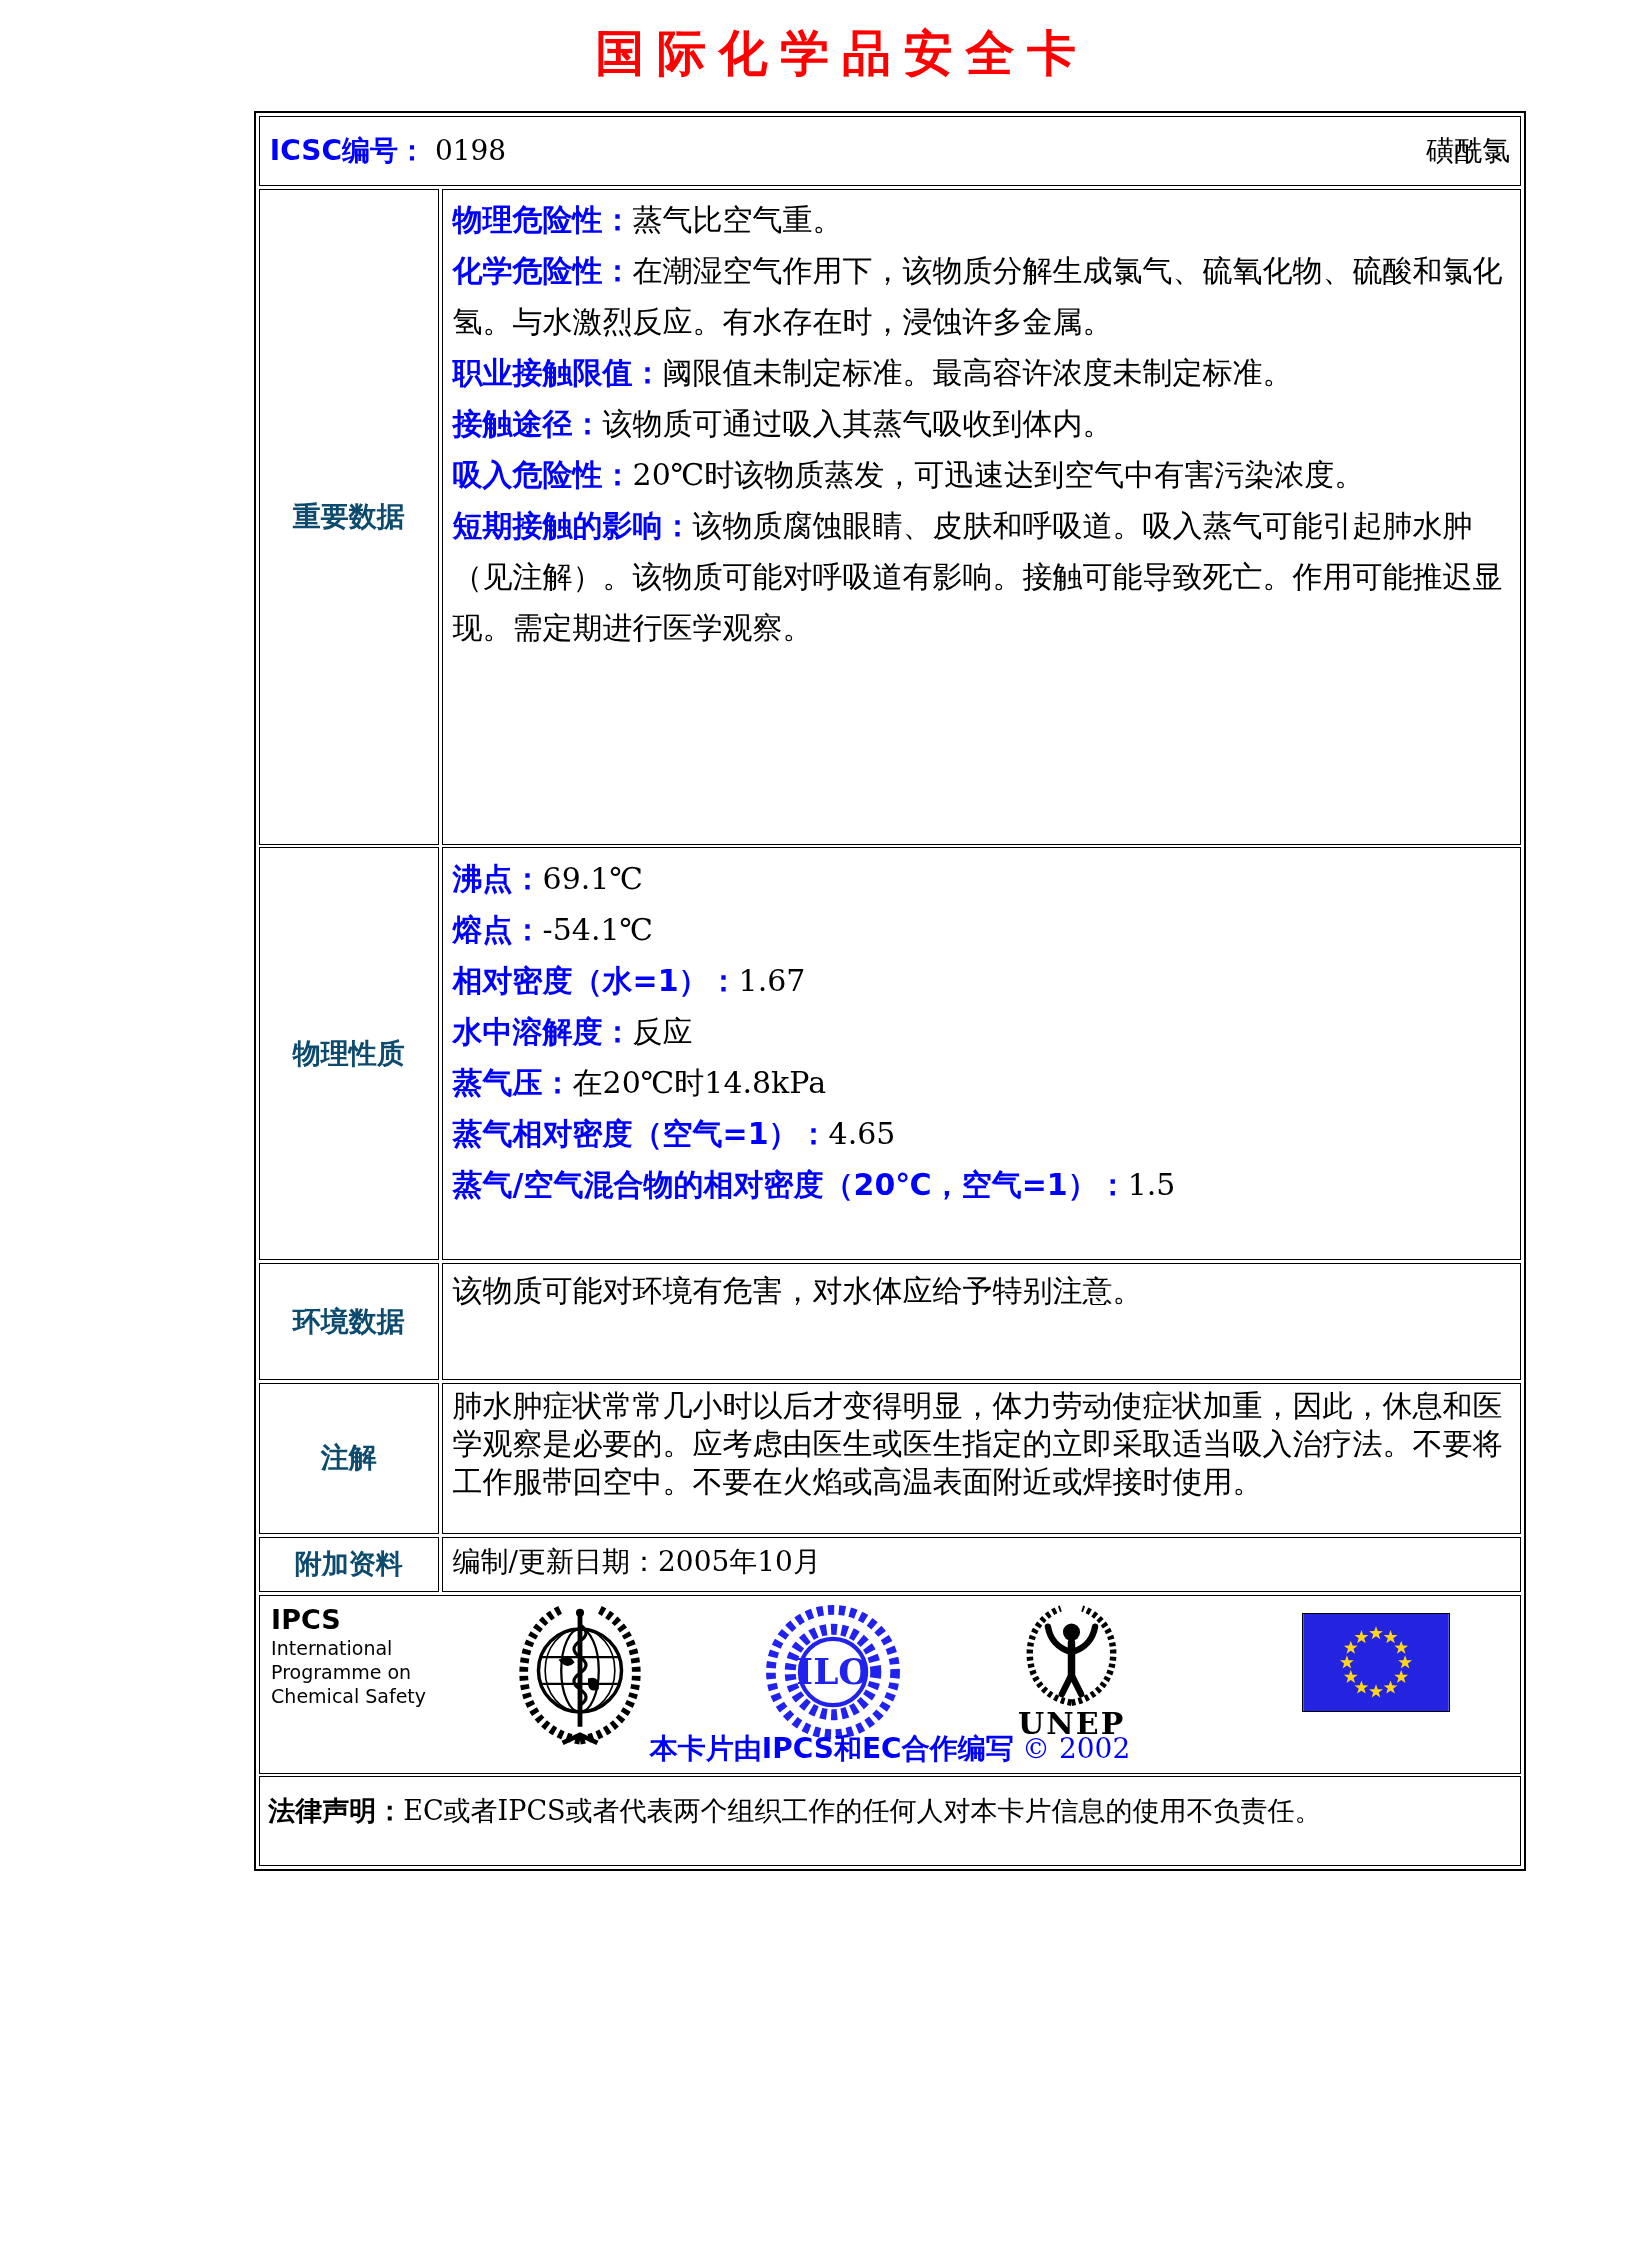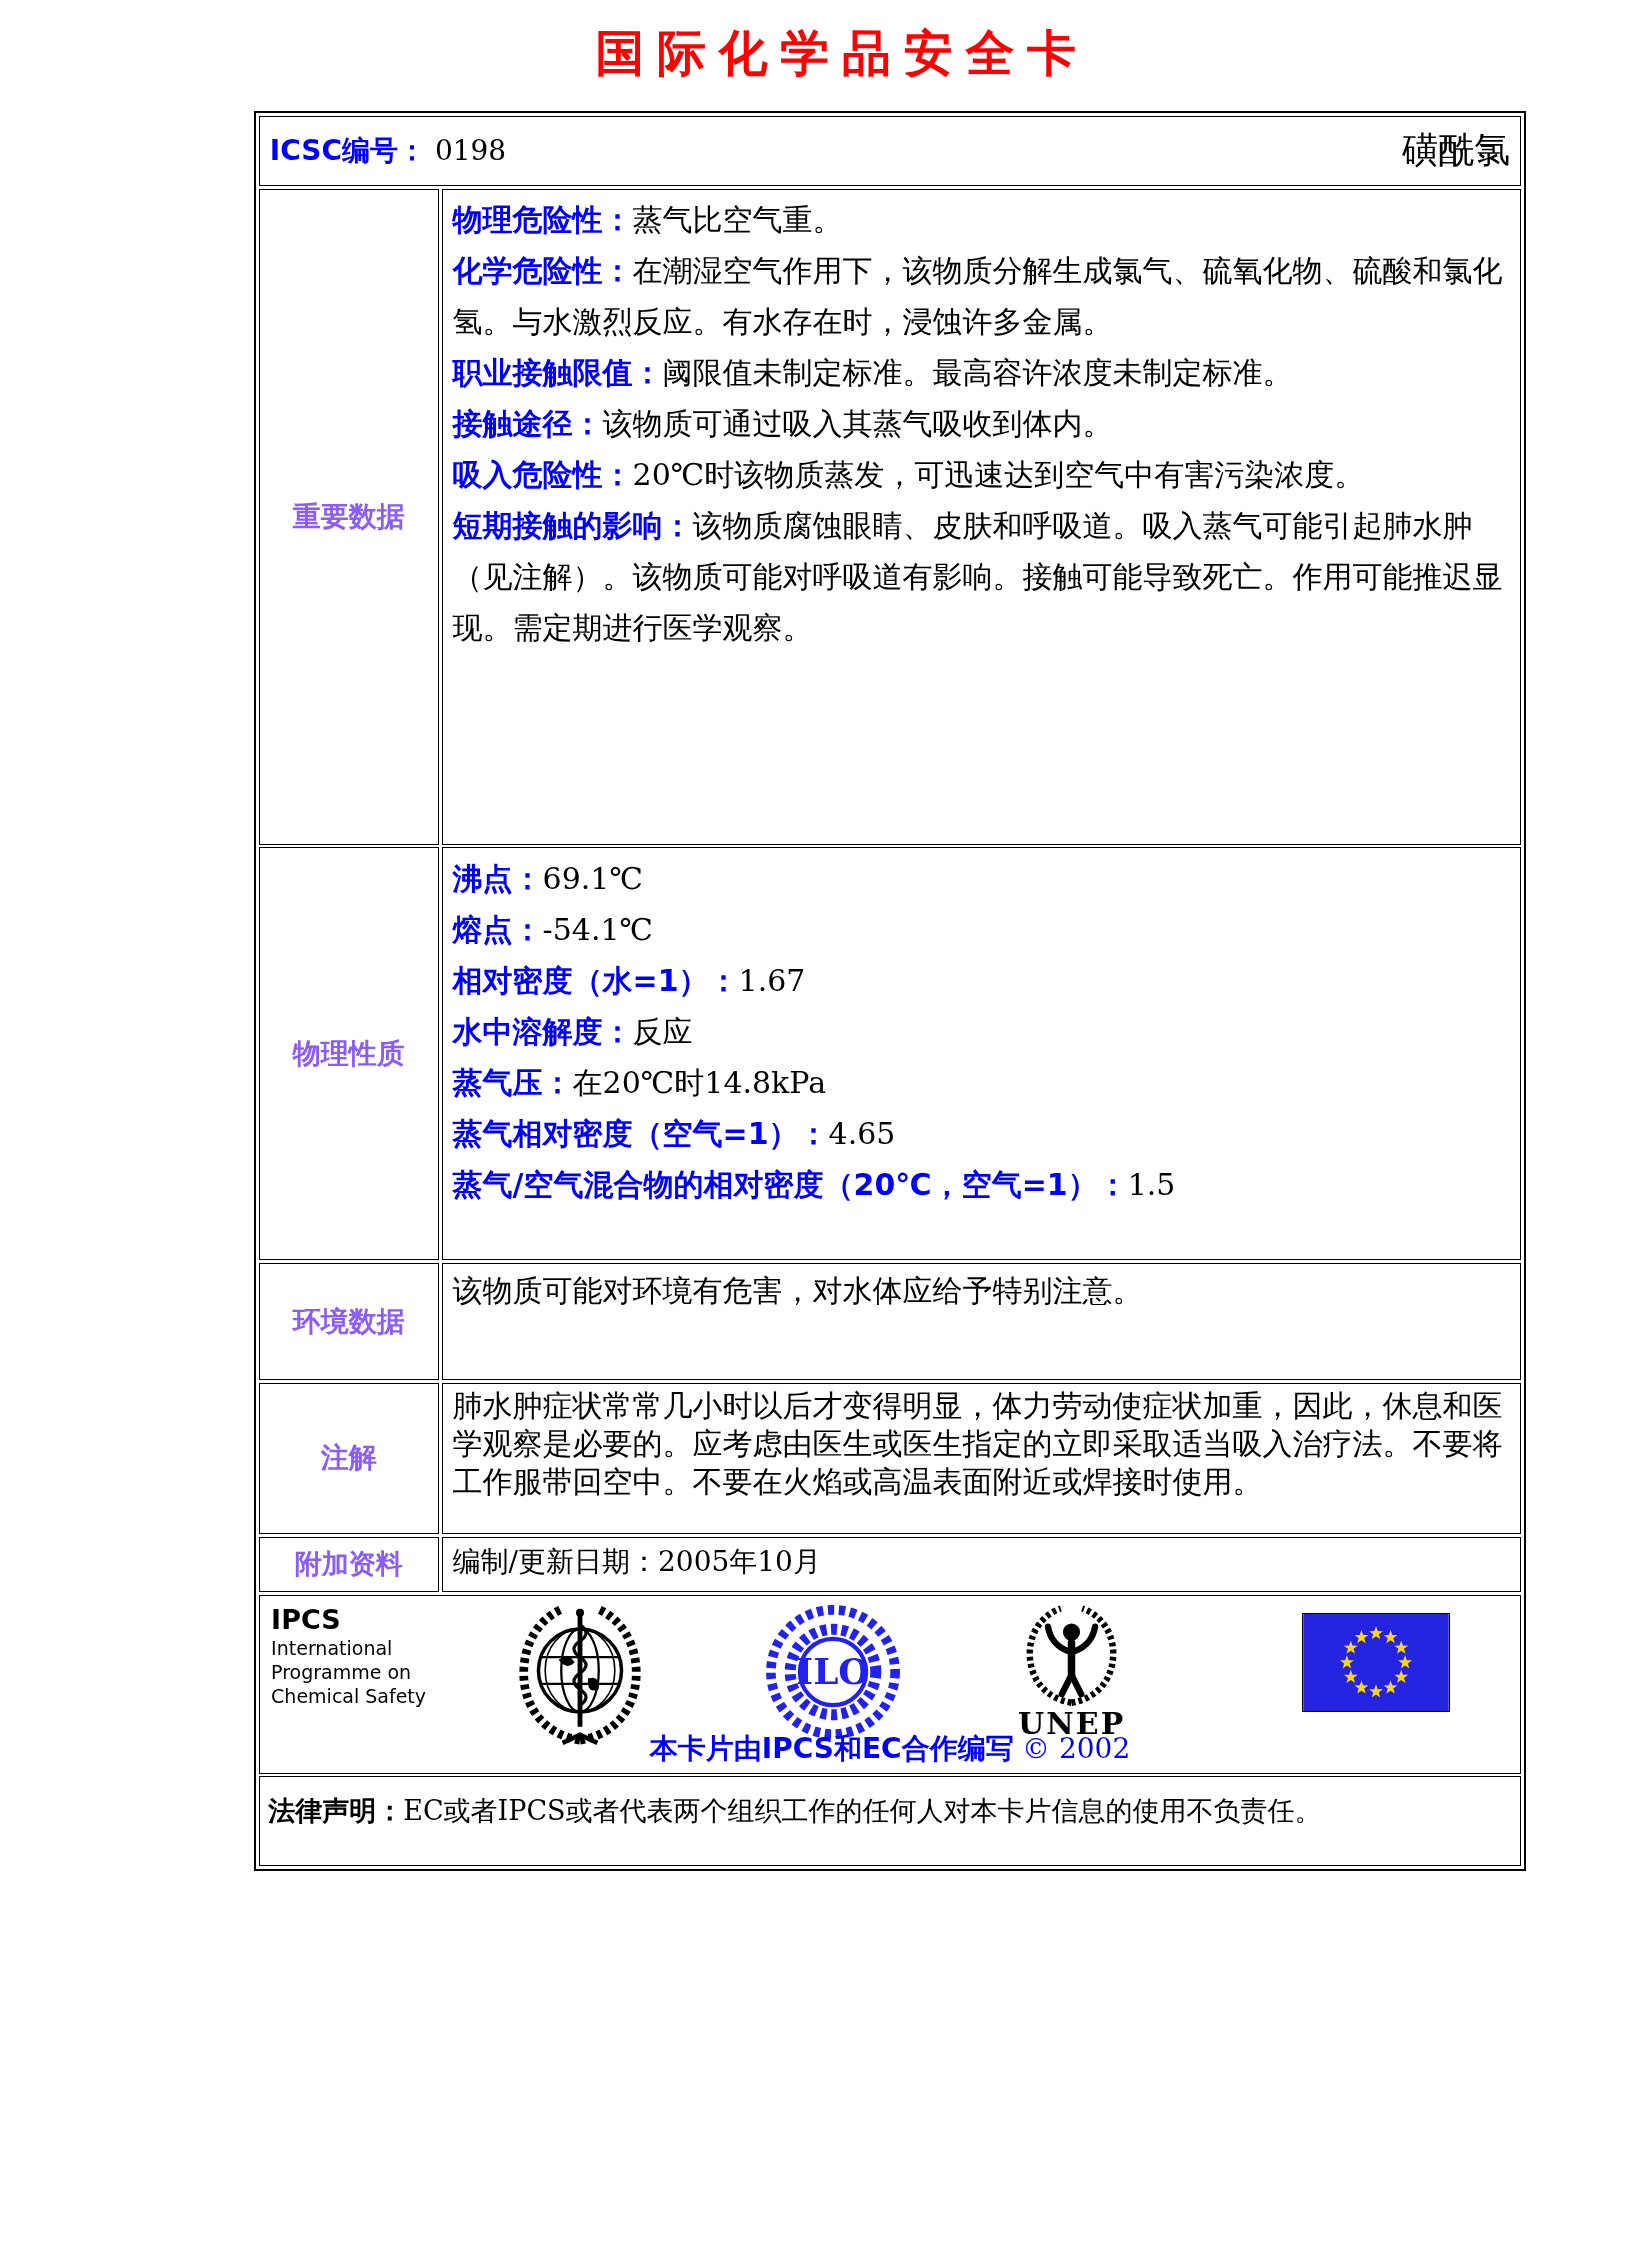--- a/index.html
+++ b/index.html
@@ -7,30 +7,30 @@
         font-family:"DejaVu Serif","Liberation Serif",serif;color:#000;}
   .doc-title{position:absolute;left:206px;top:21px;width:1272px;text-align:center;
         color:#ff0000;font-weight:bold;font-size:49px;letter-spacing:12.7px;
         font-family:"DejaVu Serif","Liberation Serif",serif;}
   .card{position:absolute;left:206px;top:111px;width:1272px;box-sizing:border-box;
         border:2.8px solid #000;padding:2.8px;display:flex;flex-direction:column;gap:2.8px;margin-left:48px;}
   .row{display:flex;gap:2.8px;}
   .cell{border:1.4px solid #000;box-sizing:border-box;background:#fff;}
   .full{flex:1;}
   .label-cell{width:180px;flex:none;display:flex;align-items:center;justify-content:center;
-        color:#8b5cf6;font-weight:bold;font-size:28px;
+        color:#0c4a6e;font-weight:bold;font-size:28px;
         font-family:"DejaVu Sans","Liberation Sans",sans-serif;}
   .content-cell{flex:1;padding:4.2px 10px;font-size:30px;line-height:51px;}
   .k{color:#0000ff;font-weight:bold;font-family:"DejaVu Sans","Liberation Sans",sans-serif;}
   .item{margin:0;}
   .r1{min-height:70px;}
   .r1 .cell{display:flex;align-items:center;justify-content:space-between;
         padding:0 10px;font-size:28px;}
   .r1 .icsc-left .k{font-size:28px;}
-  .substance{font-size:36px;}
+  .substance{font-size:28px;}
   .r2{min-height:656px;}
   .r3{min-height:413px;}
   .r4{min-height:117px;}
   .r4 .content-cell{line-height:45px;}
   .r5{min-height:151px;}
   .r5 .content-cell{line-height:38px;padding-top:2.8px;}
   .r6{min-height:55px;}
   .r6 .label-cell{font-size:27px;}
   .r6 .content-cell{padding:1.4px 10px;font-size:28px;line-height:45px;}
   .r7{min-height:179px;}

